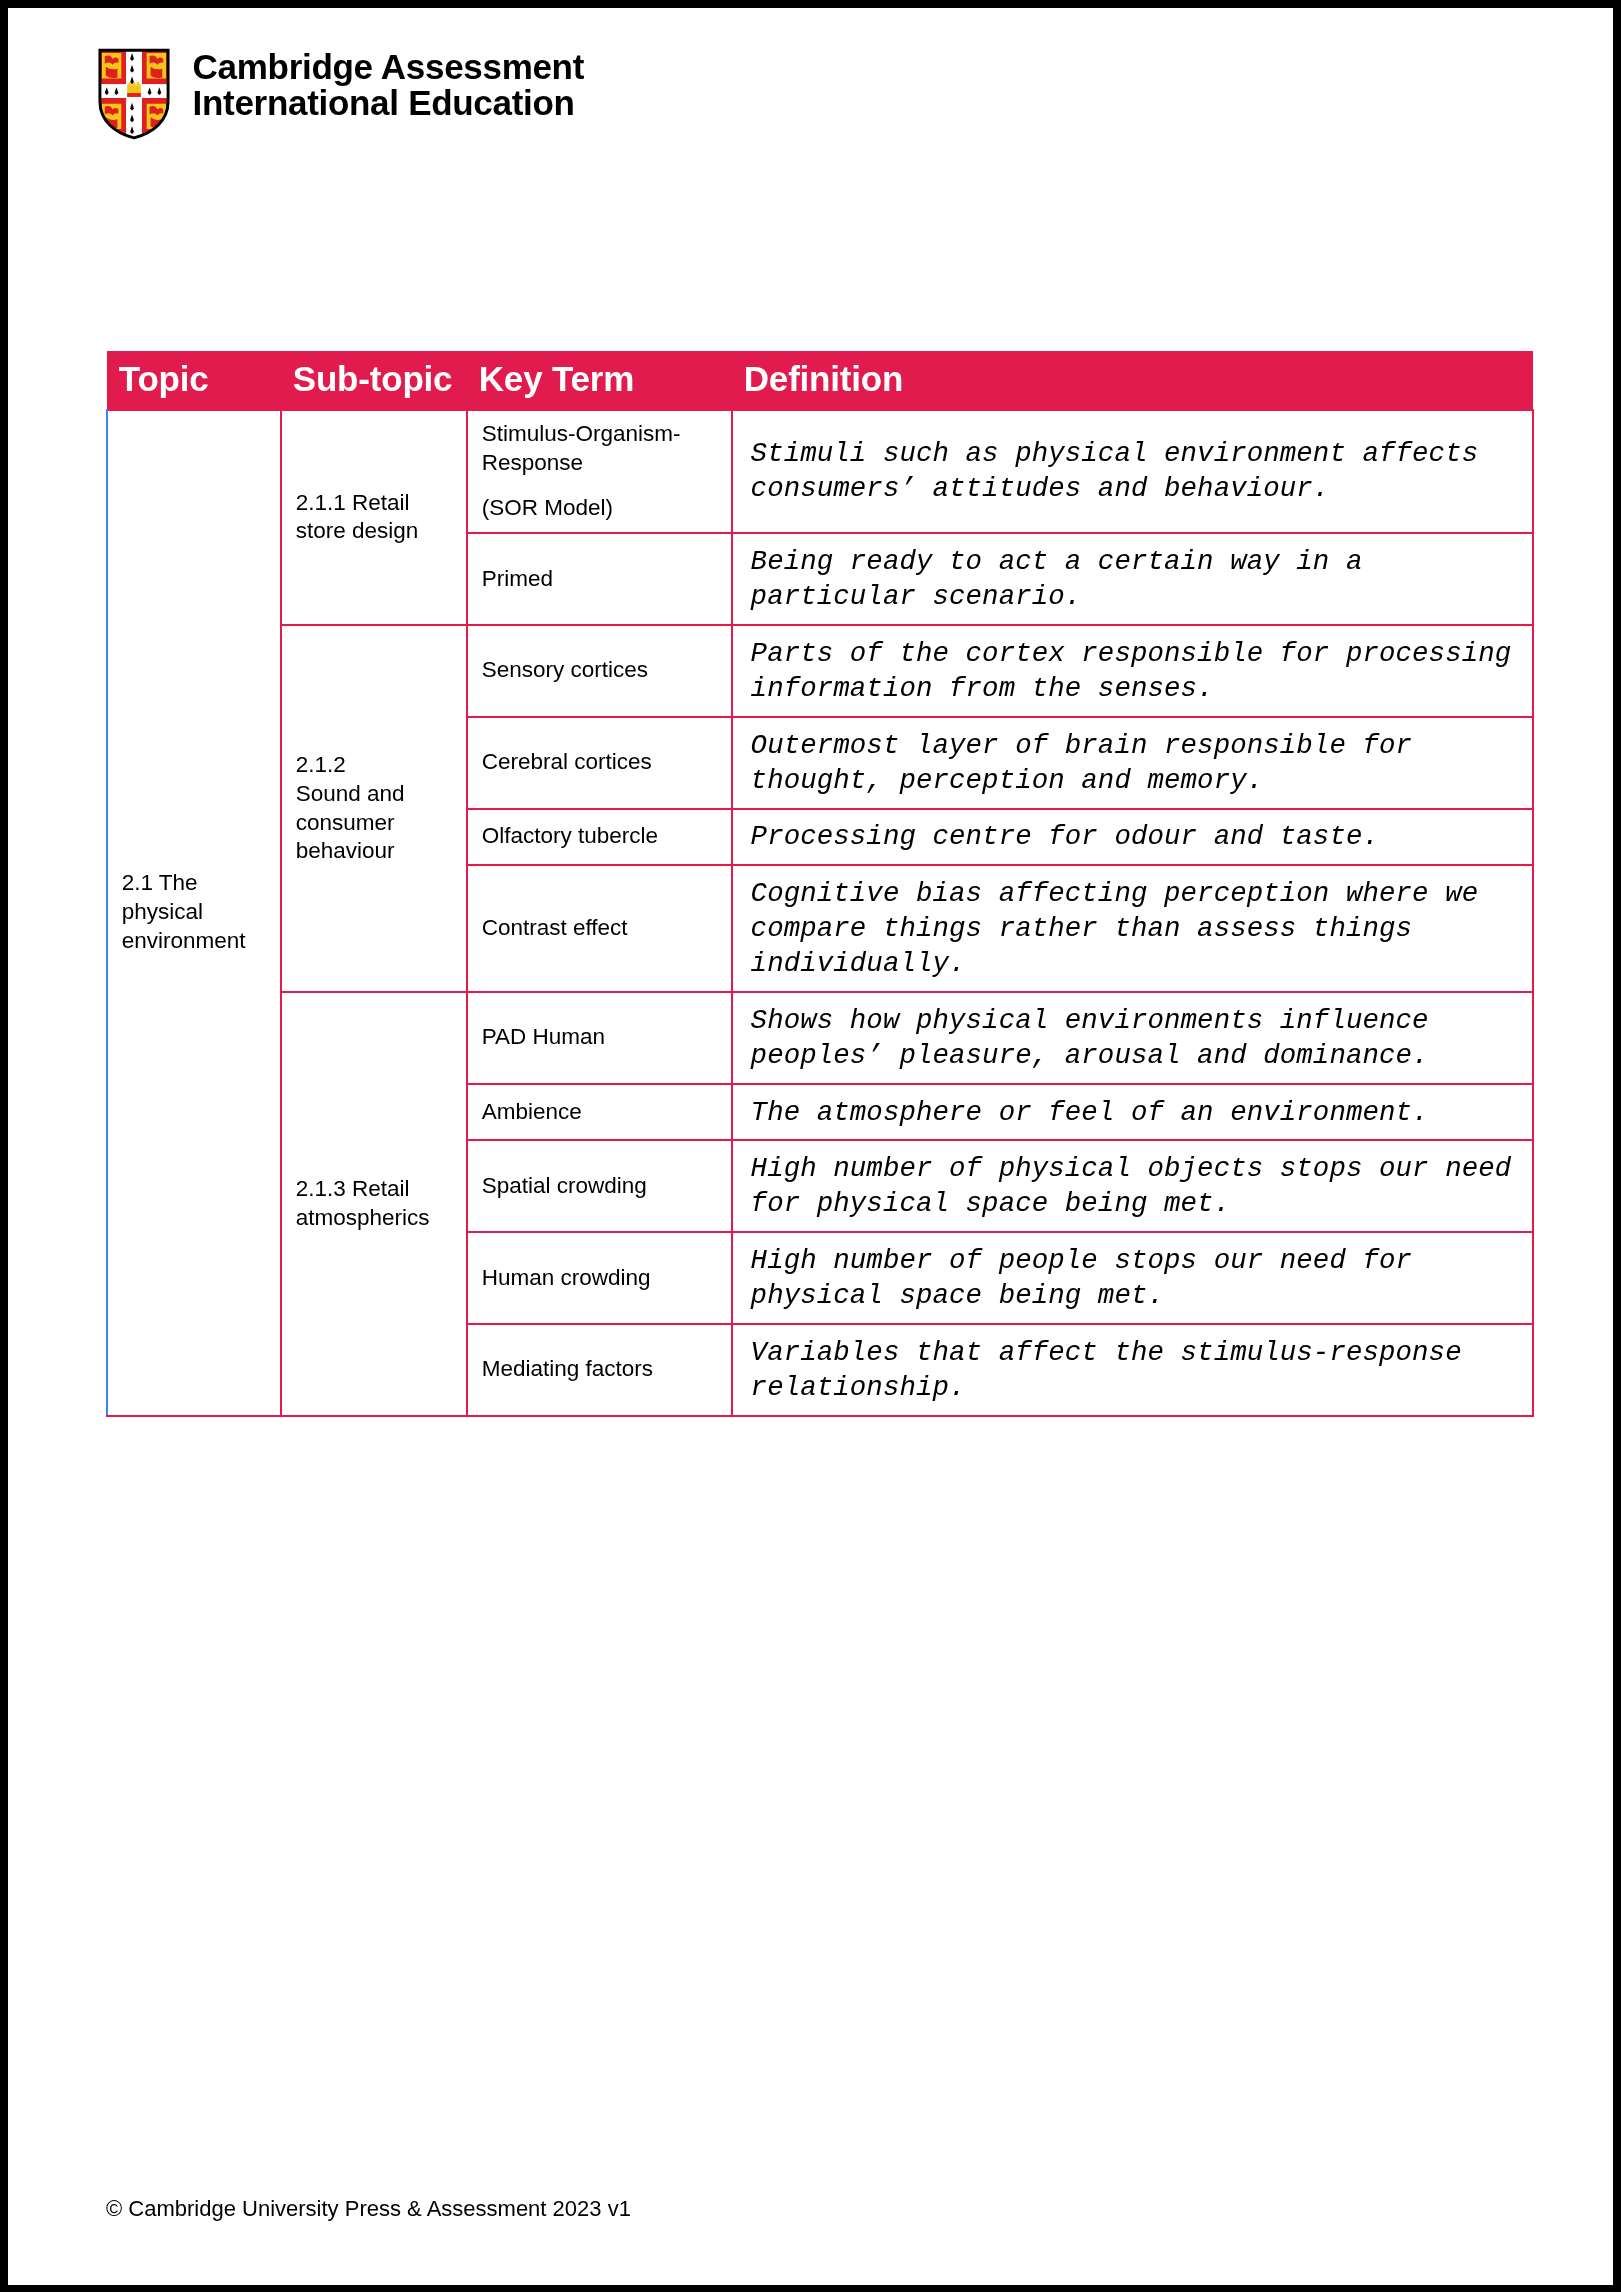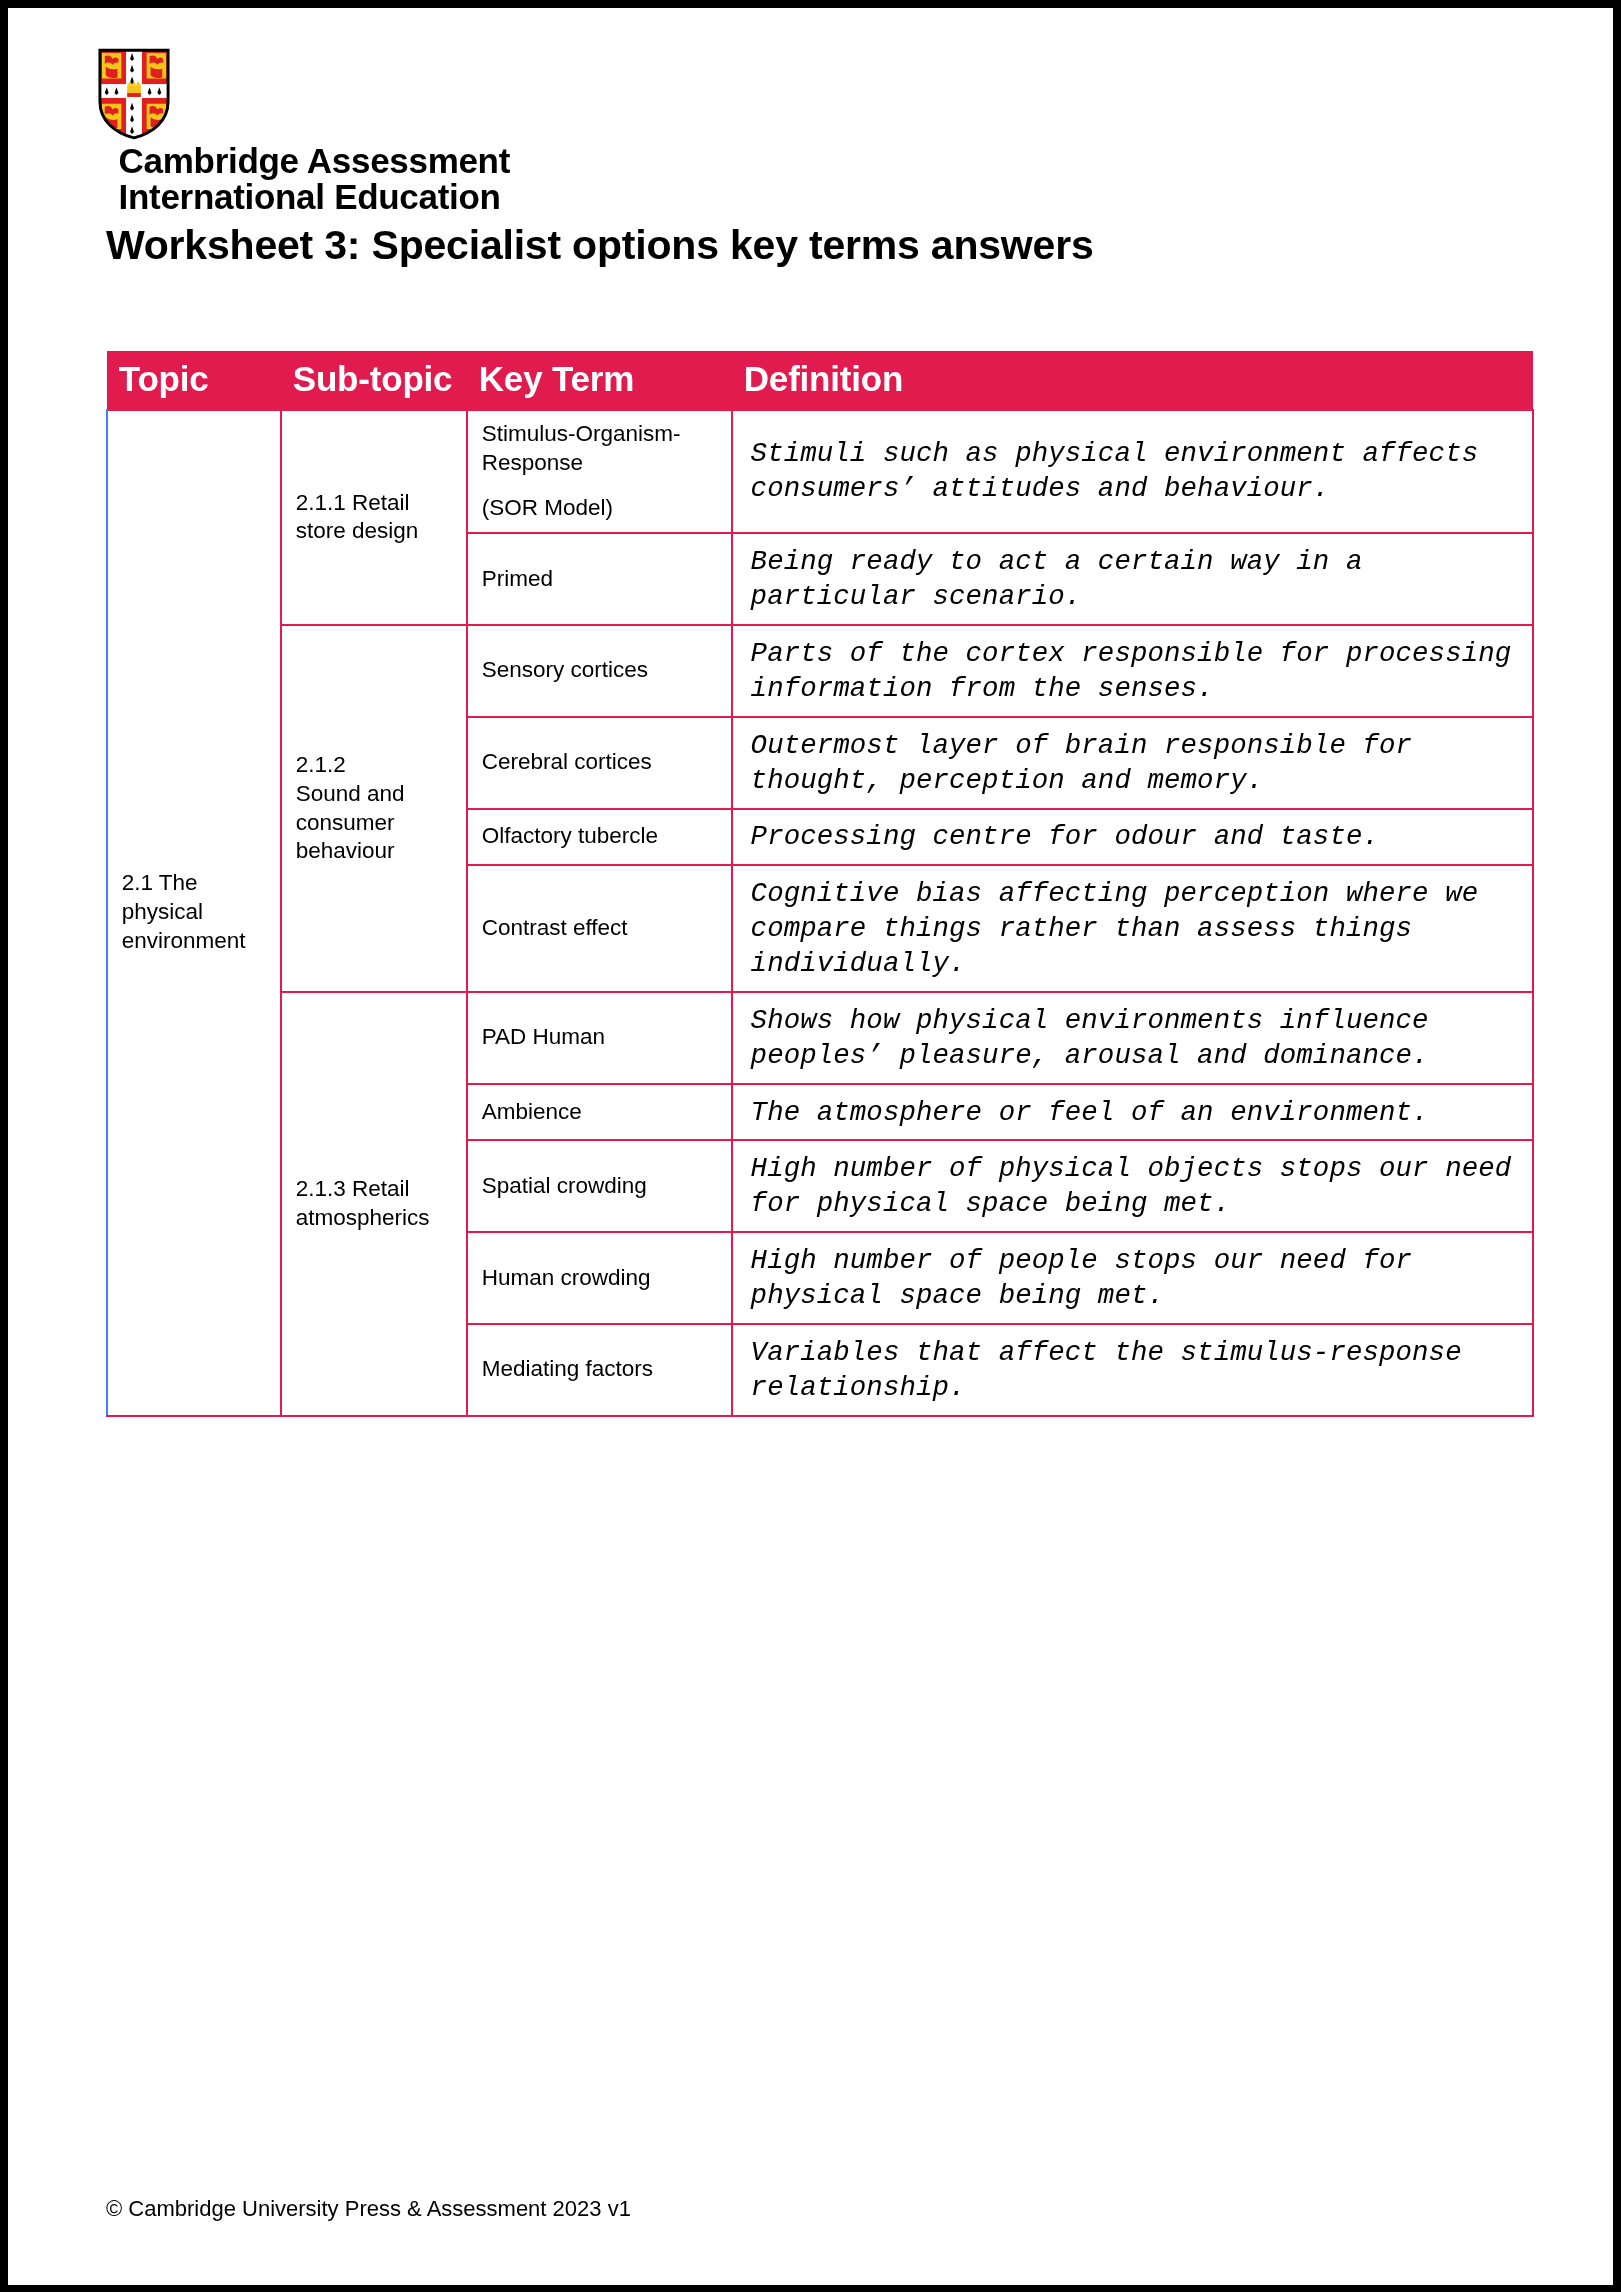--- a/index.html
+++ b/index.html
@@ -23,21 +23,20 @@
     overflow: hidden;
   }
 
   
   .logo-block {
     position: absolute;
     left: 89px;
     top: 39px;
     display: flex;
     align-items: flex-start;
-    flex-direction: column;
   }
   .shield {
     width: 74px;
     height: 94px;
     flex: 0 0 auto;
   }
   .logo-text {
     margin-left: 21.6px;
     margin-top: 2px;
     line-height: 1.04;
@@ -185,21 +184,20 @@
         <rect x="31" y="47" width="14" height="4" fill="#e02020"></rect>
       </g>
       <path d="M3 3 H73 V56 C73 75 58 88 38 93 C18 88 3 75 3 56 Z" fill="none" stroke="#000000" stroke-width="3"></path>
     </svg>
     <div class="logo-text">
       <div>Cambridge Assessment</div>
       <div>International Education</div>
     </div>
   </div>
 
-  <div class="doc-title">Worksheet 3: Specialist options key terms answers</div>
 
   <table class="kt-table">
     <colgroup>
       <col class="c-topic">
         <col class="c-subtopic">
         <col class="c-keyterm">
         <col class="c-def">
     </colgroup>
     <thead>
       <tr>

